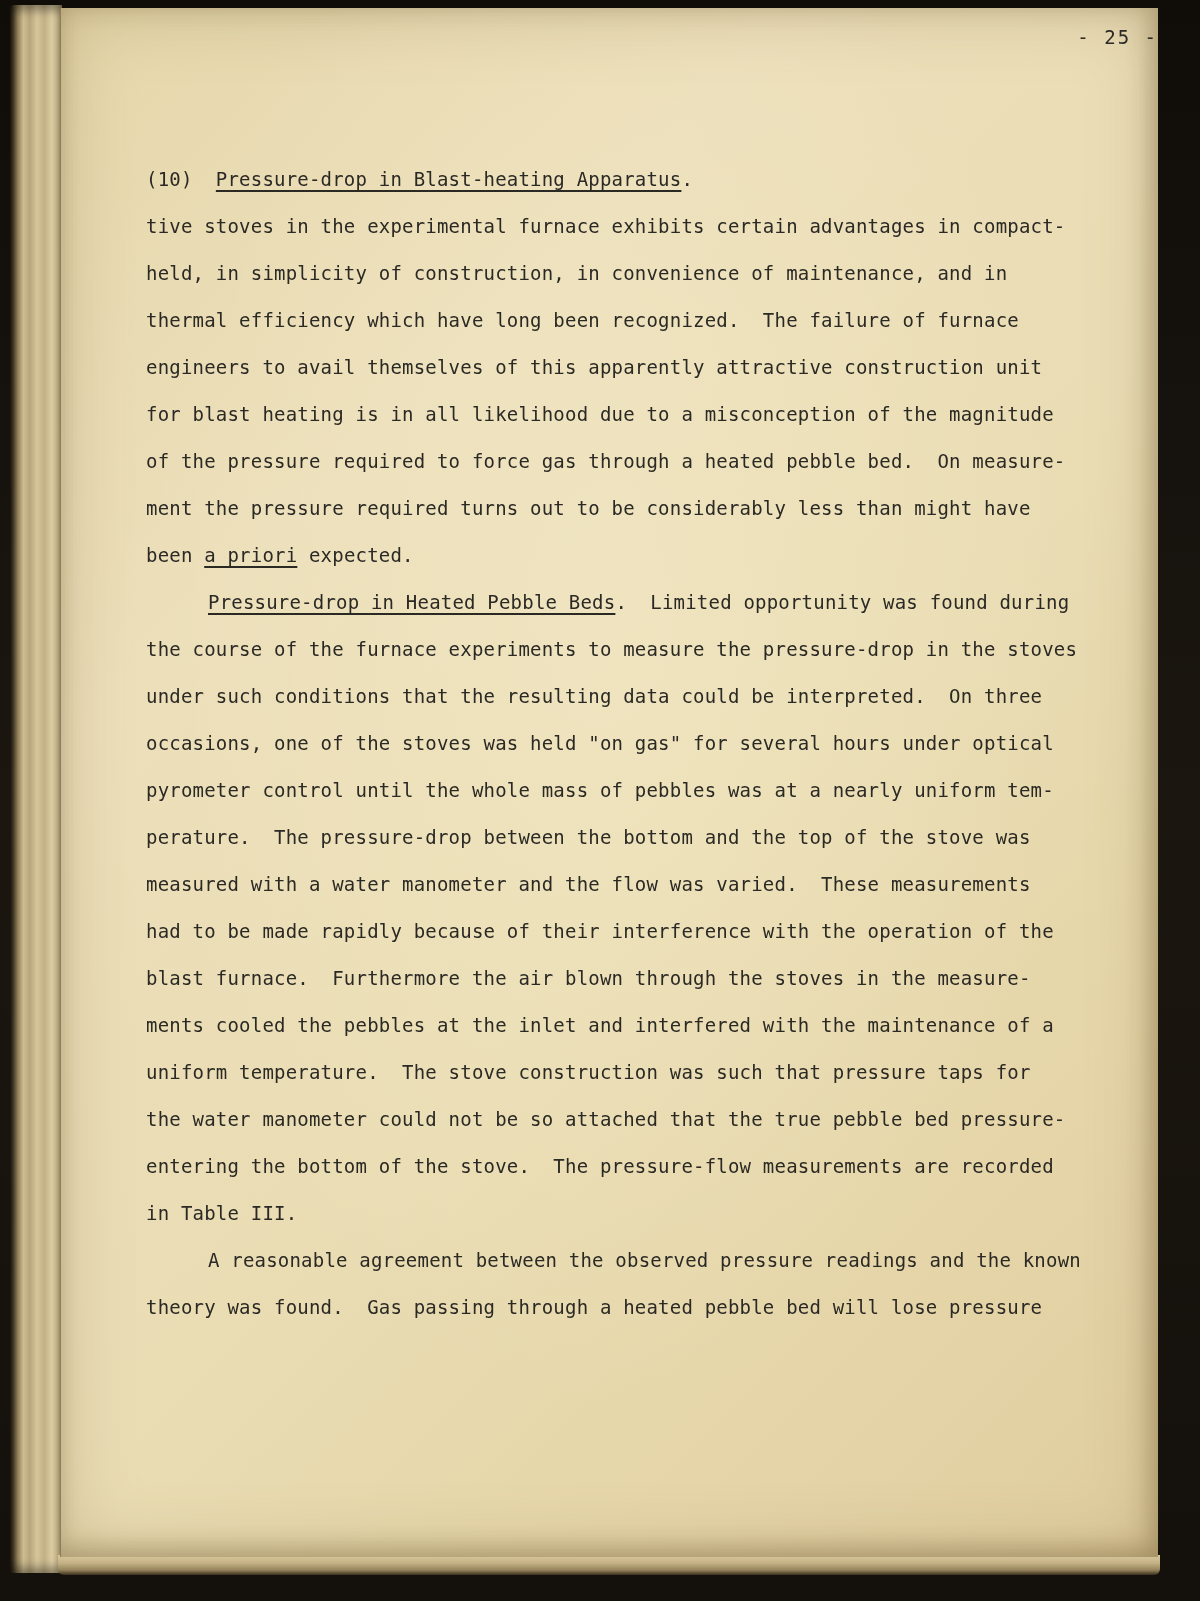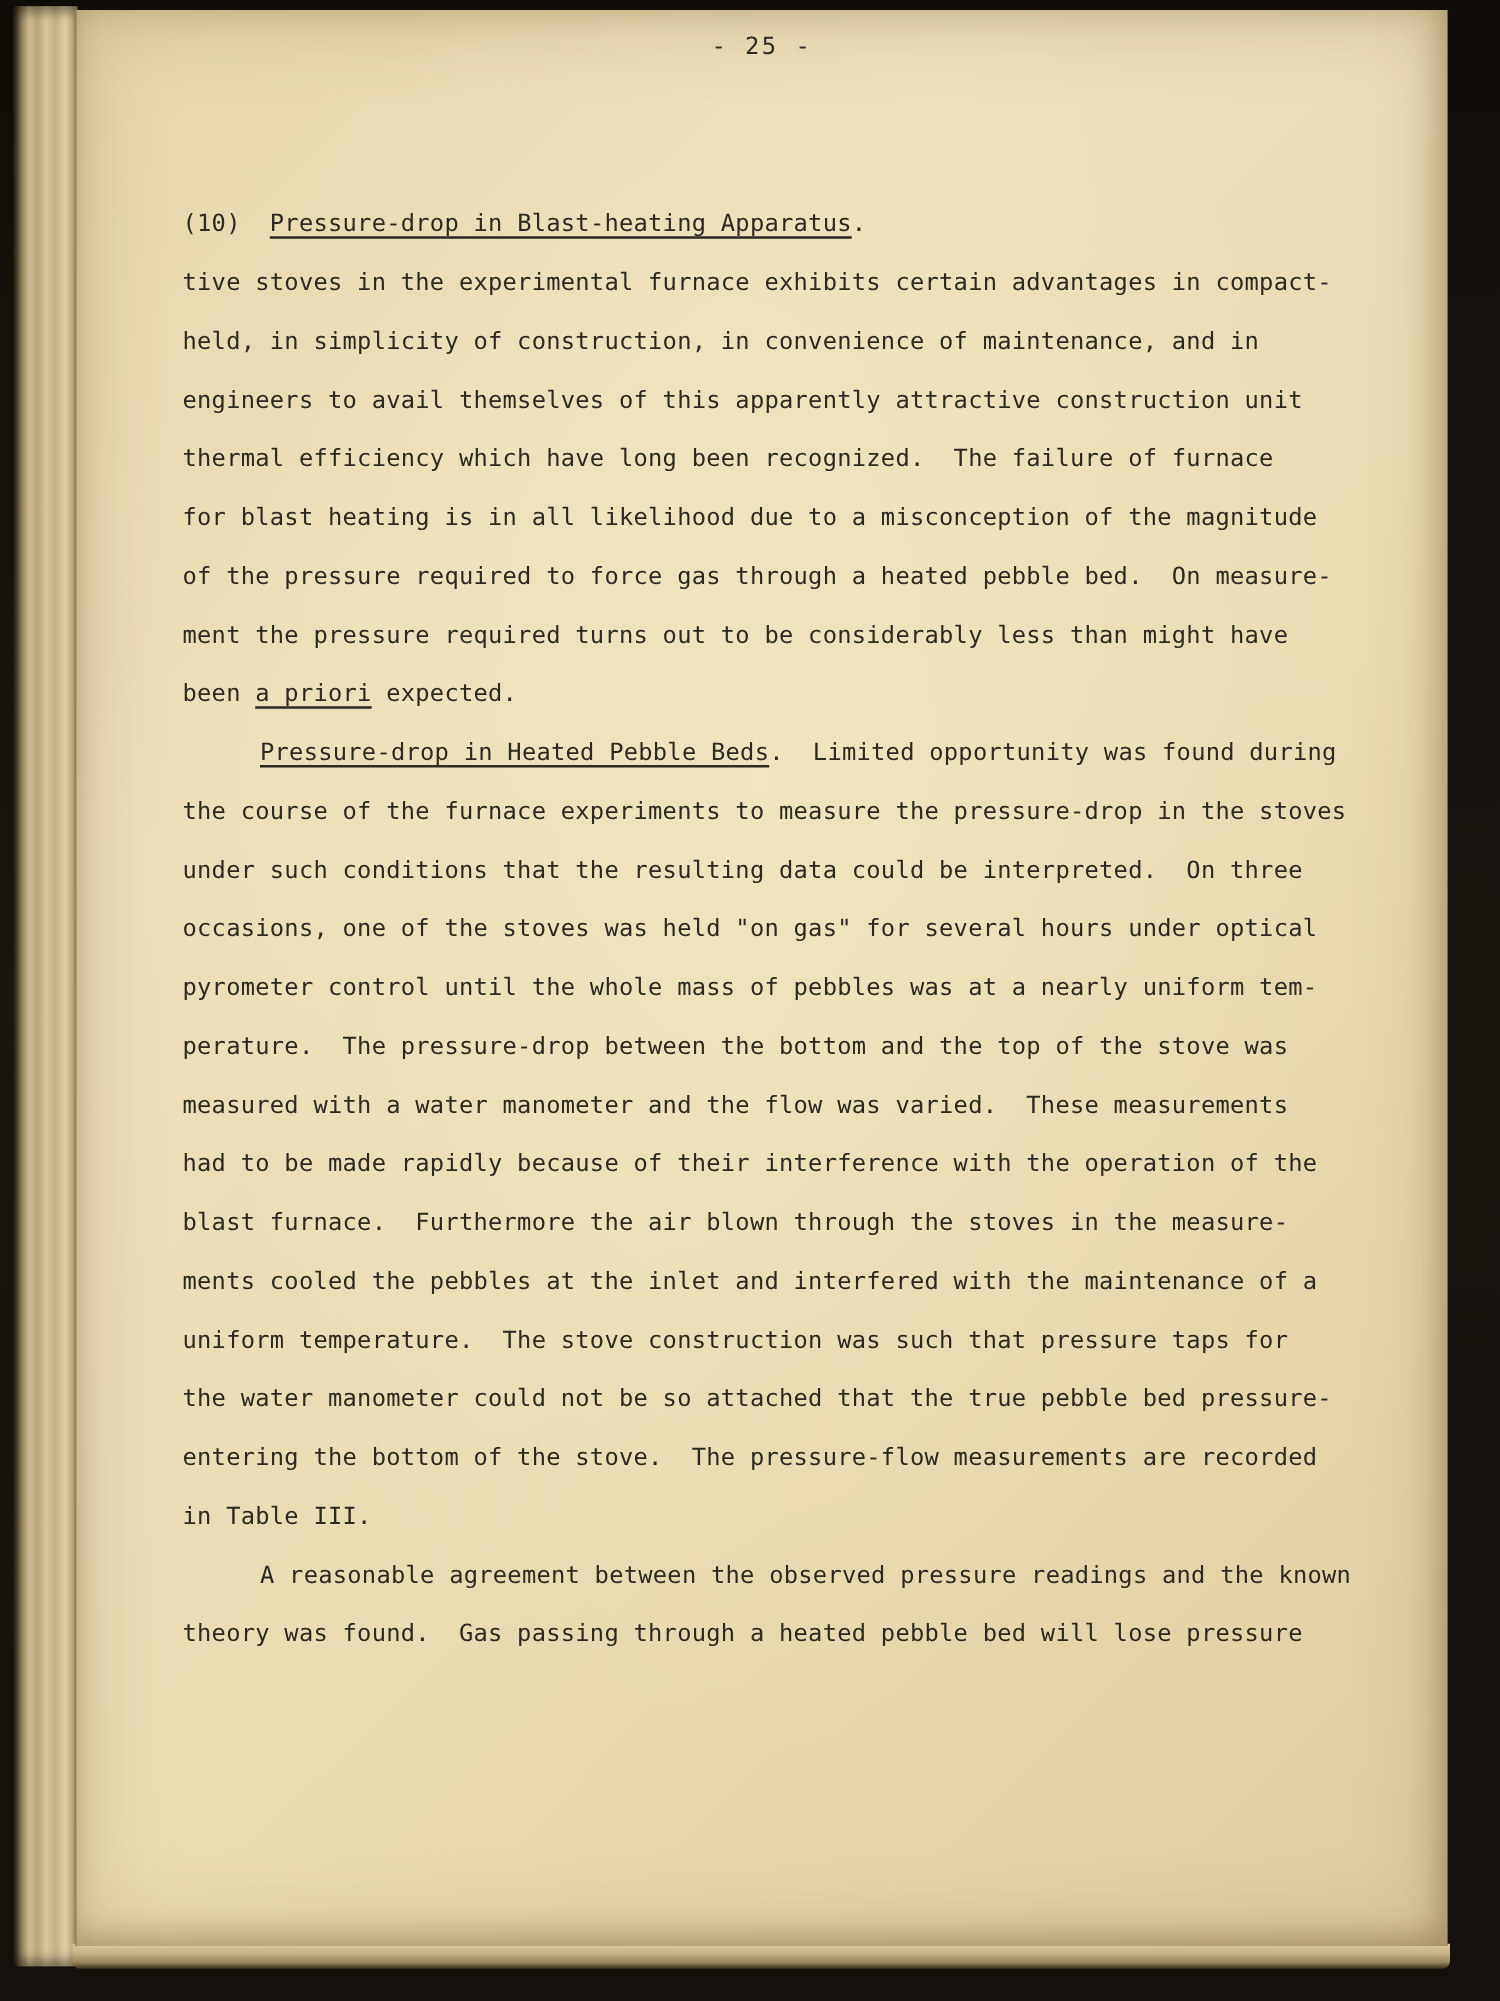--- a/index.html
+++ b/index.html
@@ -68,21 +68,21 @@
       inset 0 0 70px rgba(120, 95, 50, 0.28),
       inset -10px 0 22px rgba(100, 80, 40, 0.22),
       inset 0 -12px 20px rgba(100, 80, 40, 0.20);
   }
 
   .page-number {
     position: absolute;
     top: 18px;
     left: 0;
     width: 100%;
-    text-align: center;
+    text-align: right;
     font-size: 19px;
     letter-spacing: 2px;
     color: #2c2a24;
   }
 
   .text-block {
     position: absolute;
     top: 148px;
     left: 85px;
     right: 58px;
@@ -113,22 +113,22 @@
 
 <div class="scan">
   <div class="edge-stack"></div>
   <div class="edge-bottom"></div>
   <div class="page">
     <div class="page-number">- 25 -</div>
     <div class="text-block">
         <div class="line"><span>(10)  </span><span class="underline">Pressure-drop in Blast-heating Apparatus</span><span>.</span></div>
         <div class="line"><span>tive stoves in the experimental furnace exhibits certain advantages in compact-</span></div>
         <div class="line"><span>held, in simplicity of construction, in convenience of maintenance, and in</span></div>
+        <div class="line"><span>thermal efficiency which have long been recognized.  The failure of furnace</span></div>
         <div class="line"><span>engineers to avail themselves of this apparently attractive construction unit</span></div>
-        <div class="line"><span>thermal efficiency which have long been recognized.  The failure of furnace</span></div>
         <div class="line"><span>for blast heating is in all likelihood due to a misconception of the magnitude</span></div>
         <div class="line"><span>of the pressure required to force gas through a heated pebble bed.  On measure-</span></div>
         <div class="line"><span>ment the pressure required turns out to be considerably less than might have</span></div>
         <div class="line"><span>been </span><span class="underline">a priori</span><span> expected.</span></div>
         <div class="line indent"><span class="underline">Pressure-drop in Heated Pebble Beds</span><span>.  Limited opportunity was found during</span></div>
         <div class="line"><span>the course of the furnace experiments to measure the pressure-drop in the stoves</span></div>
         <div class="line"><span>under such conditions that the resulting data could be interpreted.  On three</span></div>
         <div class="line"><span>occasions, one of the stoves was held "on gas" for several hours under optical</span></div>
         <div class="line"><span>pyrometer control until the whole mass of pebbles was at a nearly uniform tem-</span></div>
         <div class="line"><span>perature.  The pressure-drop between the bottom and the top of the stove was</span></div>

